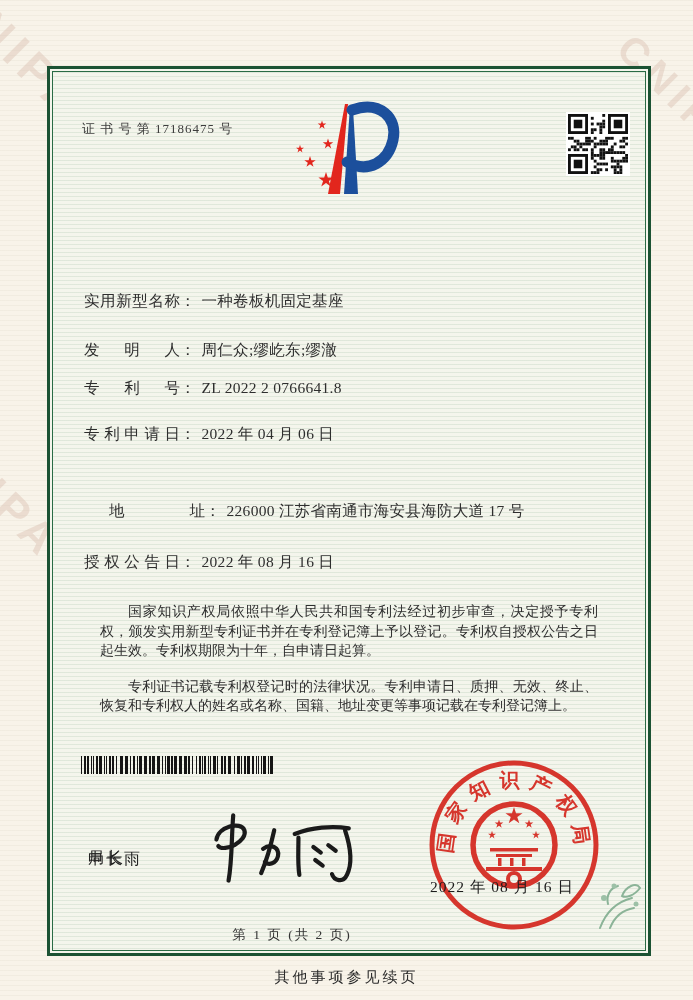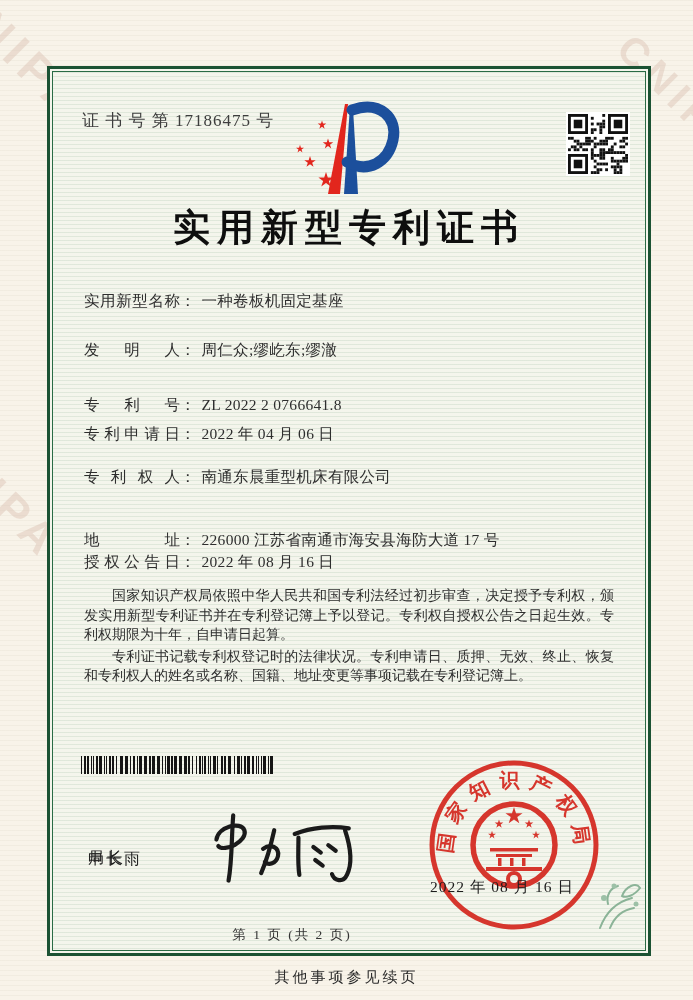--- a/index.html
+++ b/index.html
@@ -17,35 +17,35 @@
   }
   .frame{
     position:absolute; left:47px; top:66px; width:604px; height:890px;
     border:3px solid #1b5233; box-sizing:border-box; z-index:1;
     background:#f4f5ec;
   }
   .frame-inner{
     position:absolute; inset:2px; border:1px solid #2a6b45;
     background-image:repeating-linear-gradient(180deg, rgba(150,185,155,.22) 0 1px, rgba(0,0,0,0) 1px 4px);
   }
-  .cert-no{position:absolute; left:82px; top:109px; z-index:2; font-size:17px; letter-spacing:1px; color:#3d3d3d;}
+  .cert-no{position:absolute; left:82px; top:120px; z-index:2; font-size:13px; letter-spacing:1px; color:#3d3d3d;}
   .qr{position:absolute; left:566px; top:112px; width:64px; height:64px; background:#fff; padding:2px; box-sizing:border-box; z-index:2; line-height:0;}
   .logo{position:absolute; left:272px; top:94px; z-index:2;}
   .title{
     position:absolute; left:47px; top:203px; width:604px; text-align:center; z-index:2;
     font-size:37px; font-weight:bold; color:#0e0e0e; letter-spacing:7px;
   }
   .row{position:absolute; left:84px; z-index:2; font-size:15.5px; color:#2e2e2e; white-space:nowrap;}
   .lbl{display:inline-block; width:96px; text-align:justify; text-align-last:justify; vertical-align:top;}
   .colon{display:inline-block; margin-right:6px;}
   .val{letter-spacing:.3px;}
   .pair2{position:absolute; left:281px; top:0;}
   .paras{position:absolute; left:84px; top:586px; width:530px; z-index:2;
     font-size:14px; line-height:19.6px; color:#2e2e2e; text-align:justify;}
-  .paras p{margin:0; text-indent:2em;}
+  .paras p{margin:16px; text-indent:2em;}
   .paras p + p{margin-top:2px;}
   .barcode{position:absolute; left:81px; top:756px; width:196px; height:18px; z-index:2; font-size:0; white-space:nowrap; overflow:hidden;}
   .barcode i{display:inline-block; height:100%; background:#151515; vertical-align:top;}
   .officer-title{position:absolute; left:88px; top:848px; font-size:16px; letter-spacing:3px; z-index:2; color:#222;}
   .officer-name{position:absolute; left:88px; top:849px; font-size:16px; letter-spacing:2px; z-index:2; color:#222;}
   .signature{position:absolute; left:200px; top:806px; z-index:2;}
   .seal{position:absolute; left:424px; top:755px; z-index:2; opacity:.93;}
   .seal-date{position:absolute; left:430px; top:877px; z-index:3; font-size:15.5px; color:#1c1c1c; letter-spacing:1px; white-space:nowrap;}
   .ornament{position:absolute; left:592px; top:874px; z-index:2; opacity:.85;}
   .page-indicator{position:absolute; left:47px; top:926px; width:490px; text-align:center; z-index:2; font-size:13.5px; letter-spacing:2px; color:#333;}
@@ -201,38 +201,34 @@
       <use href="#star" transform="translate(38 68) scale(6)"></use>
       <use href="#star" transform="translate(56 50) scale(5.5)"></use>
       <use href="#star" transform="translate(28 55) scale(4.2)"></use>
       <use href="#star" transform="translate(50 31) scale(4.5)"></use>
     </g>
     <polygon points="73,10 76,10 68,100 56,100" fill="#e2261d"></polygon>
     <polygon points="78,12 81,14 86,100 72,100" fill="#1c4f9c"></polygon>
     <path d="M80,16 C108,6 126,24 121,46 C116,68 96,80 75,68" stroke="#1c4f9c" stroke-width="11" fill="none" stroke-linecap="round"></path>
   </svg>
 
-  <div class="title">实用新型专利证书</div>
 
   <div class="row" style="top:291px;font-family:Liberation Mono, monospace;">
     <span class="lbl">实用新型名称</span><span class="colon">：</span><span class="val">一种卷板机固定基座</span>
   </div>
   <div class="row" style="top:340px;">
     <span class="lbl">发明人</span><span class="colon">：</span><span class="val">周仁众;缪屹东;缪澈</span>
   </div>
-  <div class="row" style="top:395px;">
+  <div class="row" style="top:378px;">
     <span class="lbl">专利号</span><span class="colon">：</span><span class="val">ZL 2022 2 0766641.8</span>
   </div>
   <div class="row" style="top:424px;">
     <span class="lbl">专利申请日</span><span class="colon">：</span><span class="val">2022 年 04 月 06 日</span>
   </div>
-  <div class="row" style="top:467px;">
-    <span class="lbl">专利权人</span><span class="colon">：</span><span class="val">南通东晨重型机床有限公司</span>
-  </div>
-  <div class="row" style="top:530px;">
+  <div class="row" style="top:501px;margin-left:25px;">
     <span class="lbl">地址</span><span class="colon">：</span><span class="val">226000 江苏省南通市海安县海防大道 17 号</span>
   </div>
   <div class="row" style="top:552px; width:530px;font-family:Liberation Serif, serif;">
     <span>
       <span class="lbl">授权公告日</span><span class="colon">：</span><span class="val">2022 年 08 月 16 日</span>
     </span>
   </div>
 
   <div class="paras">
     <p>国家知识产权局依照中华人民共和国专利法经过初步审查，决定授予专利权，颁发实用新型专利证书并在专利登记簿上予以登记。专利权自授权公告之日起生效。专利权期限为十年，自申请日起算。</p>

